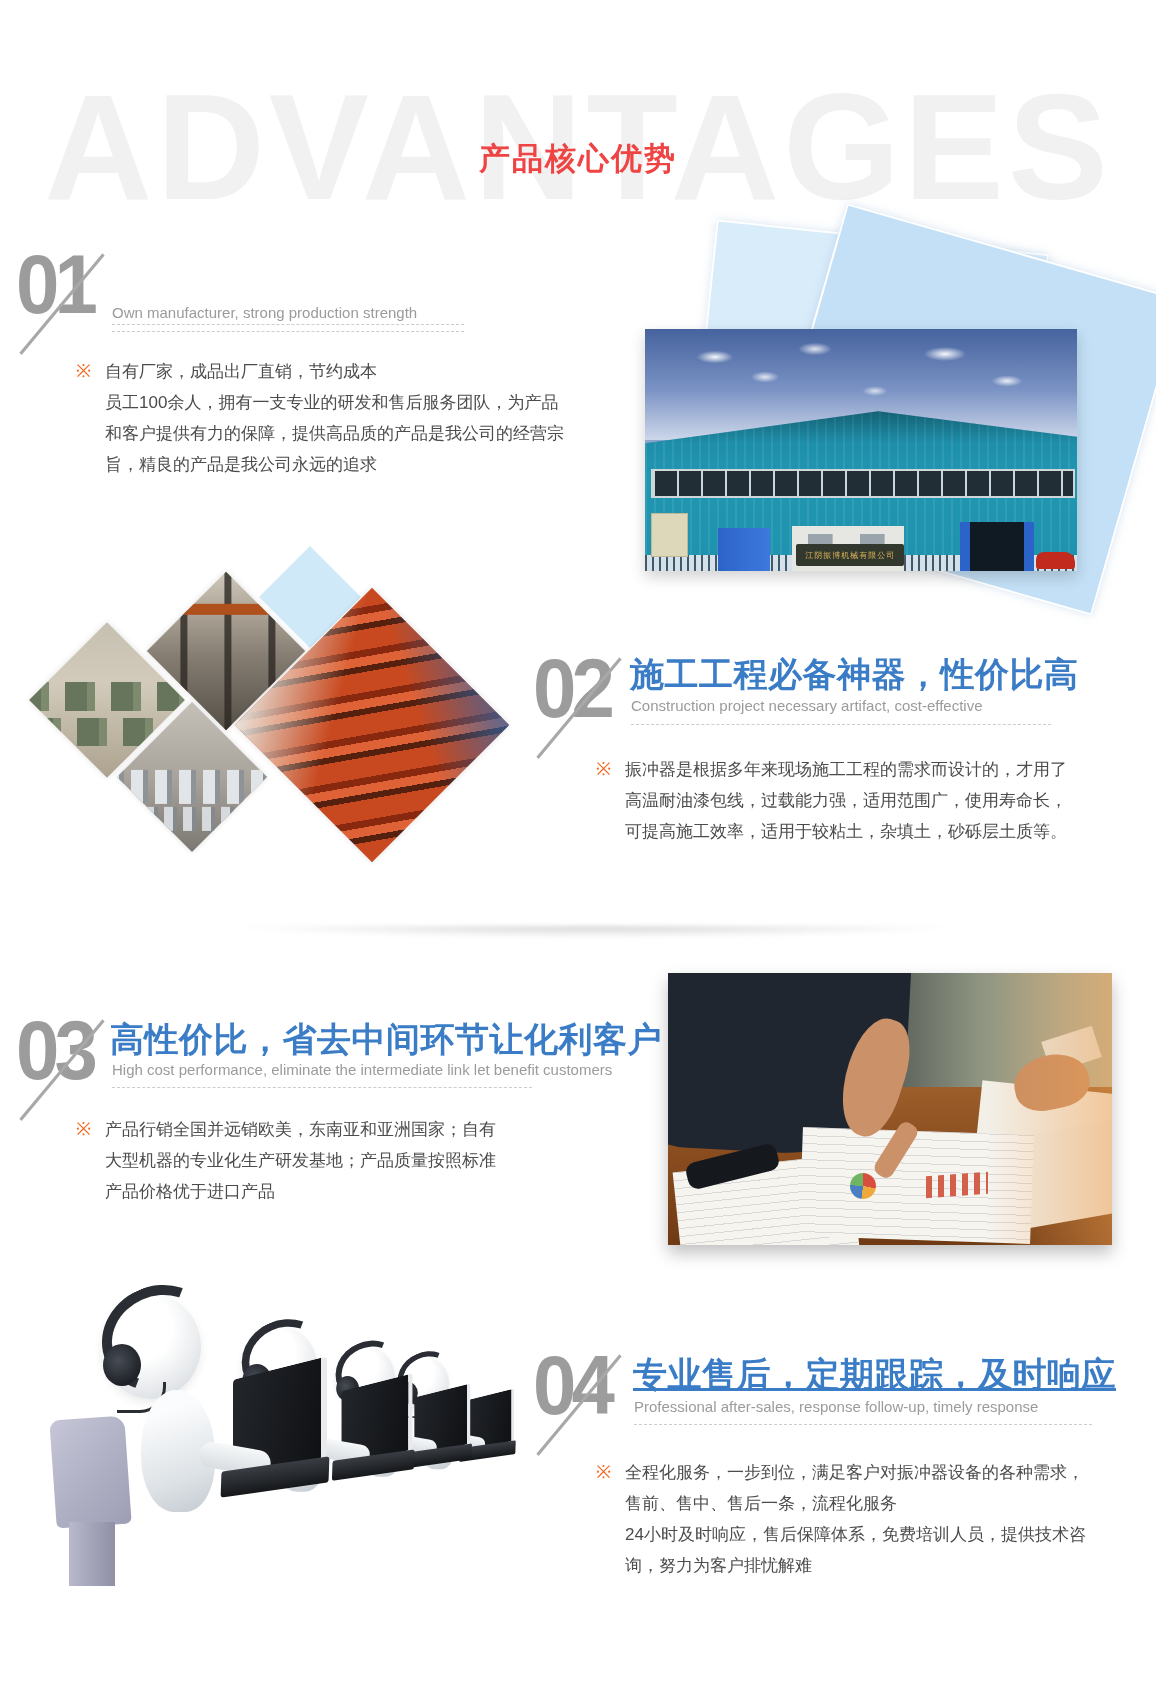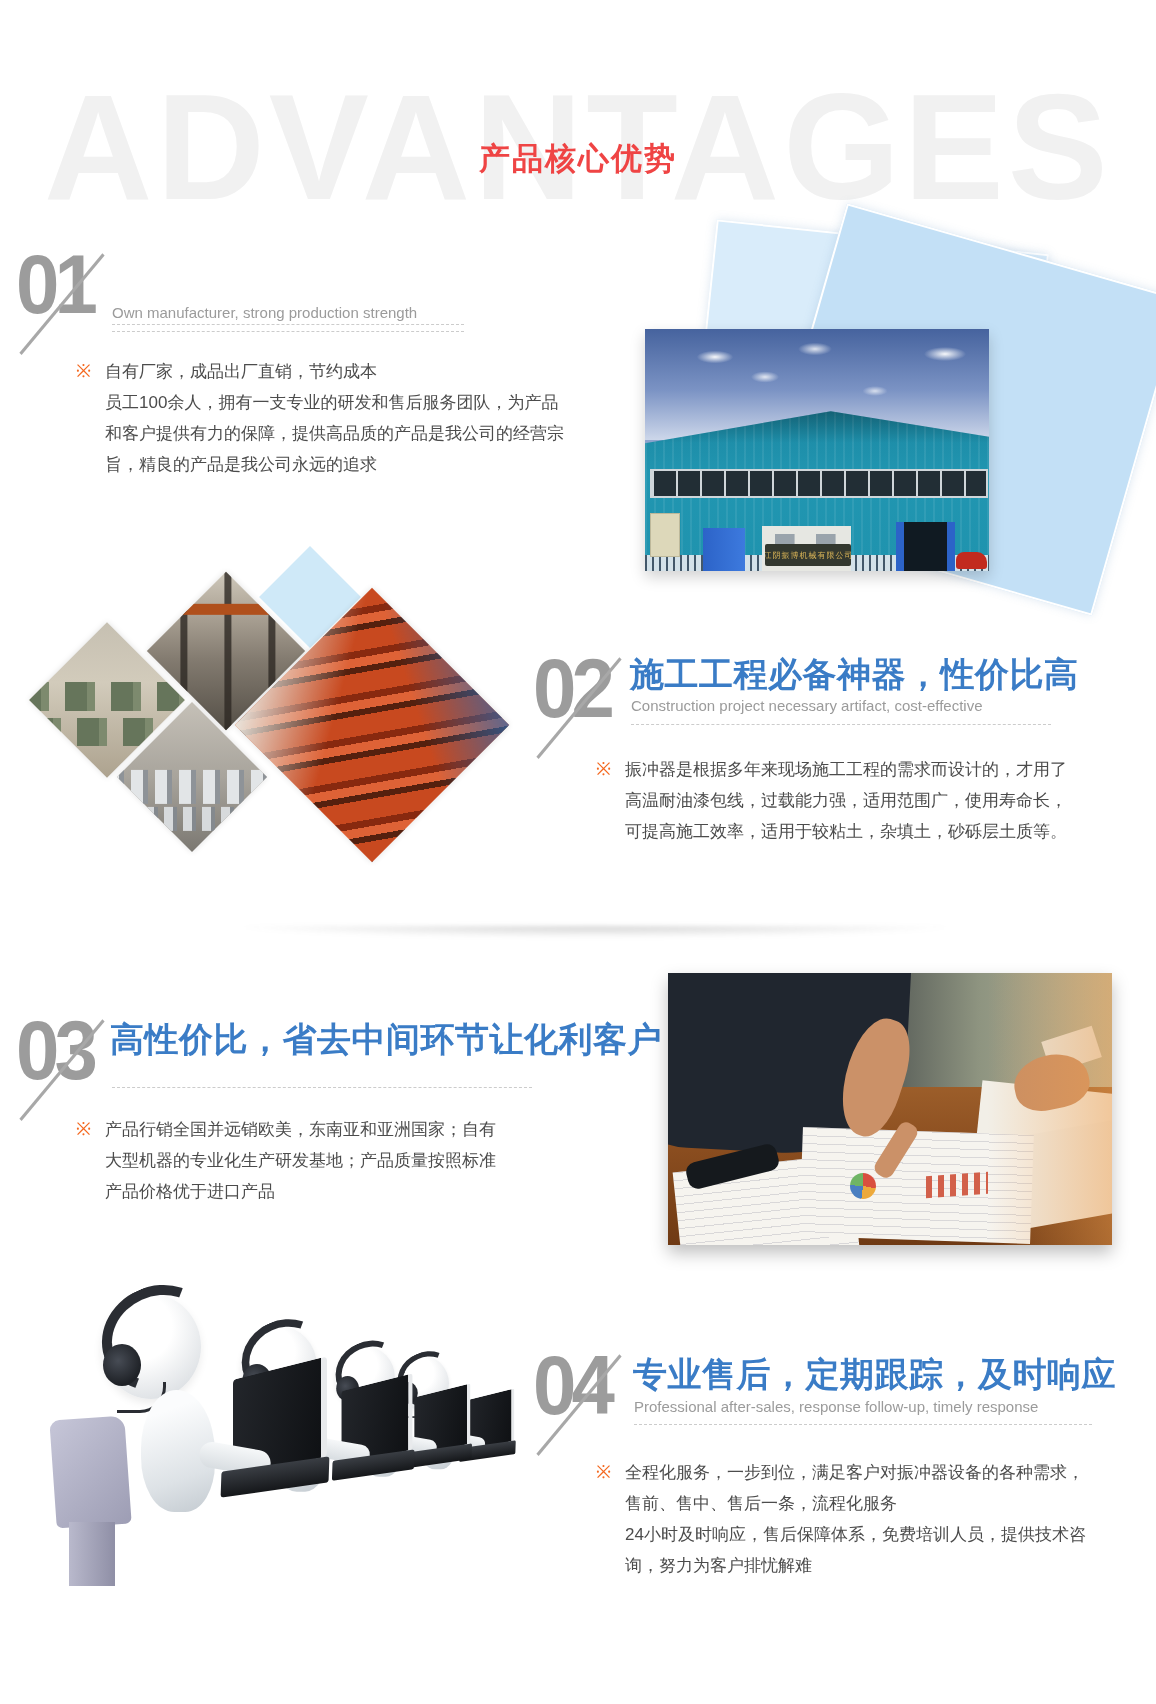--- a/index.html
+++ b/index.html
@@ -34,29 +34,29 @@
   .s1-body{left:76px;top:346px;}
   
   .s2-num{left:533px;top:640px;} .s2-title{left:630px;top:642px;}
   .s2-sub{left:631px;top:687px;} .s2-div{left:631px;top:714px;width:420px;}
   .s2-body{left:596px;top:744px;}
   
   .s3-num{left:16px;top:1002px;} .s3-title{left:110px;top:1007px;}
   .s3-sub{left:112px;top:1051px;} .s3-div{left:112px;top:1077px;width:420px;}
   .s3-body{left:76px;top:1104px;}
   
-  .s4-num{left:533px;top:1337px;} .s4-title{left:633px;top:1342px;}
+  .s4-num{left:533px;top:1337px;} .s4-title{left:633px;top:1342px;text-decoration:underline;}
   .s4-sub{left:634px;top:1388px;} .s4-div{left:634px;top:1414px;width:458px;}
   .s4-body{left:596px;top:1447px;}
 
   
   .paper{position:absolute;border:2px solid #fff;box-shadow:0 0 10px rgba(120,160,200,.25);}
   .paper-a{left:700px;top:226px;width:330px;height:300px;background:#d9ecfa;transform:rotate(6deg);}
   .paper-b{left:795px;top:235px;width:345px;height:325px;background:#c3e0f6;transform:rotate(16deg);}
-  .photo-factory{position:absolute;left:645px;top:319px;width:344px;height:242px;
+  .photo-factory{position:absolute;left:645px;top:319px;width:432px;height:242px;
     overflow:hidden;box-shadow:0 6px 14px rgba(0,0,0,.18);background:#8ca3cd;}
   .sky{position:absolute;top:0;left:0;right:0;height:46%;
     background-image:
       radial-gradient(ellipse 26px 9px at 70px 28px, rgba(255,255,255,.95), rgba(255,255,255,0) 70%),
       radial-gradient(ellipse 20px 8px at 120px 48px, rgba(255,255,255,.8), rgba(255,255,255,0) 70%),
       radial-gradient(ellipse 30px 10px at 300px 25px, rgba(255,255,255,.95), rgba(255,255,255,0) 70%),
       radial-gradient(ellipse 22px 8px at 362px 52px, rgba(255,255,255,.85), rgba(255,255,255,0) 70%),
       radial-gradient(ellipse 18px 7px at 230px 62px, rgba(255,255,255,.7), rgba(255,255,255,0) 70%),
       radial-gradient(ellipse 24px 9px at 170px 20px, rgba(255,255,255,.8), rgba(255,255,255,0) 70%),
       linear-gradient(180deg,#46639e 0%,#7b93c4 55%,#cdd7ea 100%);}
@@ -248,20 +248,21 @@
 可提高施工效率，适用于较粘土，杂填土，砂砾层土质等。</p>
   </div>
 
   <div class="shadow-band"></div>
 
   <div class="sec-num s3-num">
     <span>03</span>
     <i class="num-slash"></i>
   </div>
   <h2 class="sec-title s3-title">高性价比，省去中间环节让化利客户</h2>
+  <div class="sec-sub s3-sub">High cost performance, eliminate the intermediate link let benefit customers</div>
   <div class="sec-div s3-div"></div>
   <div class="sec-body s3-body">
     <span class="marker">※</span>
     <p class="body-lines">产品行销全国并远销欧美，东南亚和亚洲国家；自有
 大型机器的专业化生产研发基地；产品质量按照标准
 产品价格优于进口产品</p>
   </div>
 
   <div class="photo-biz">
     <div class="biz-top"></div>

